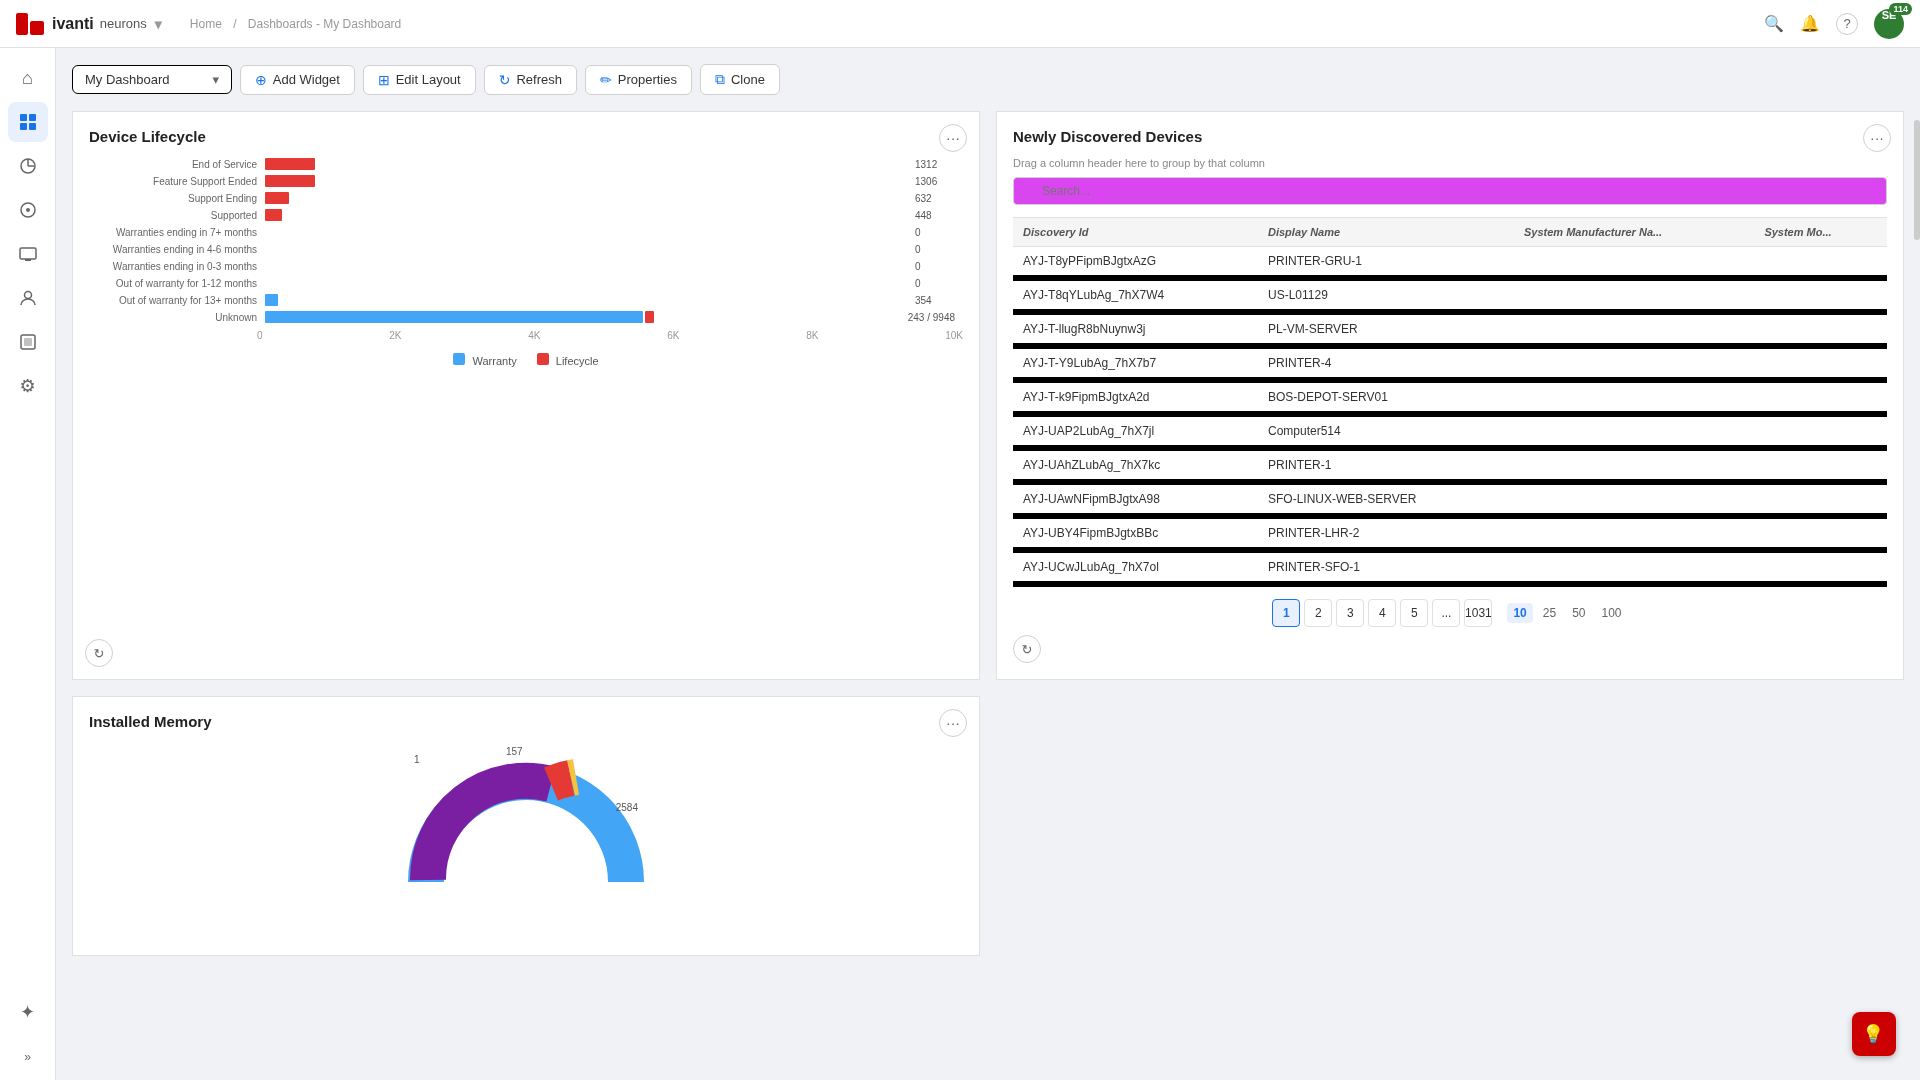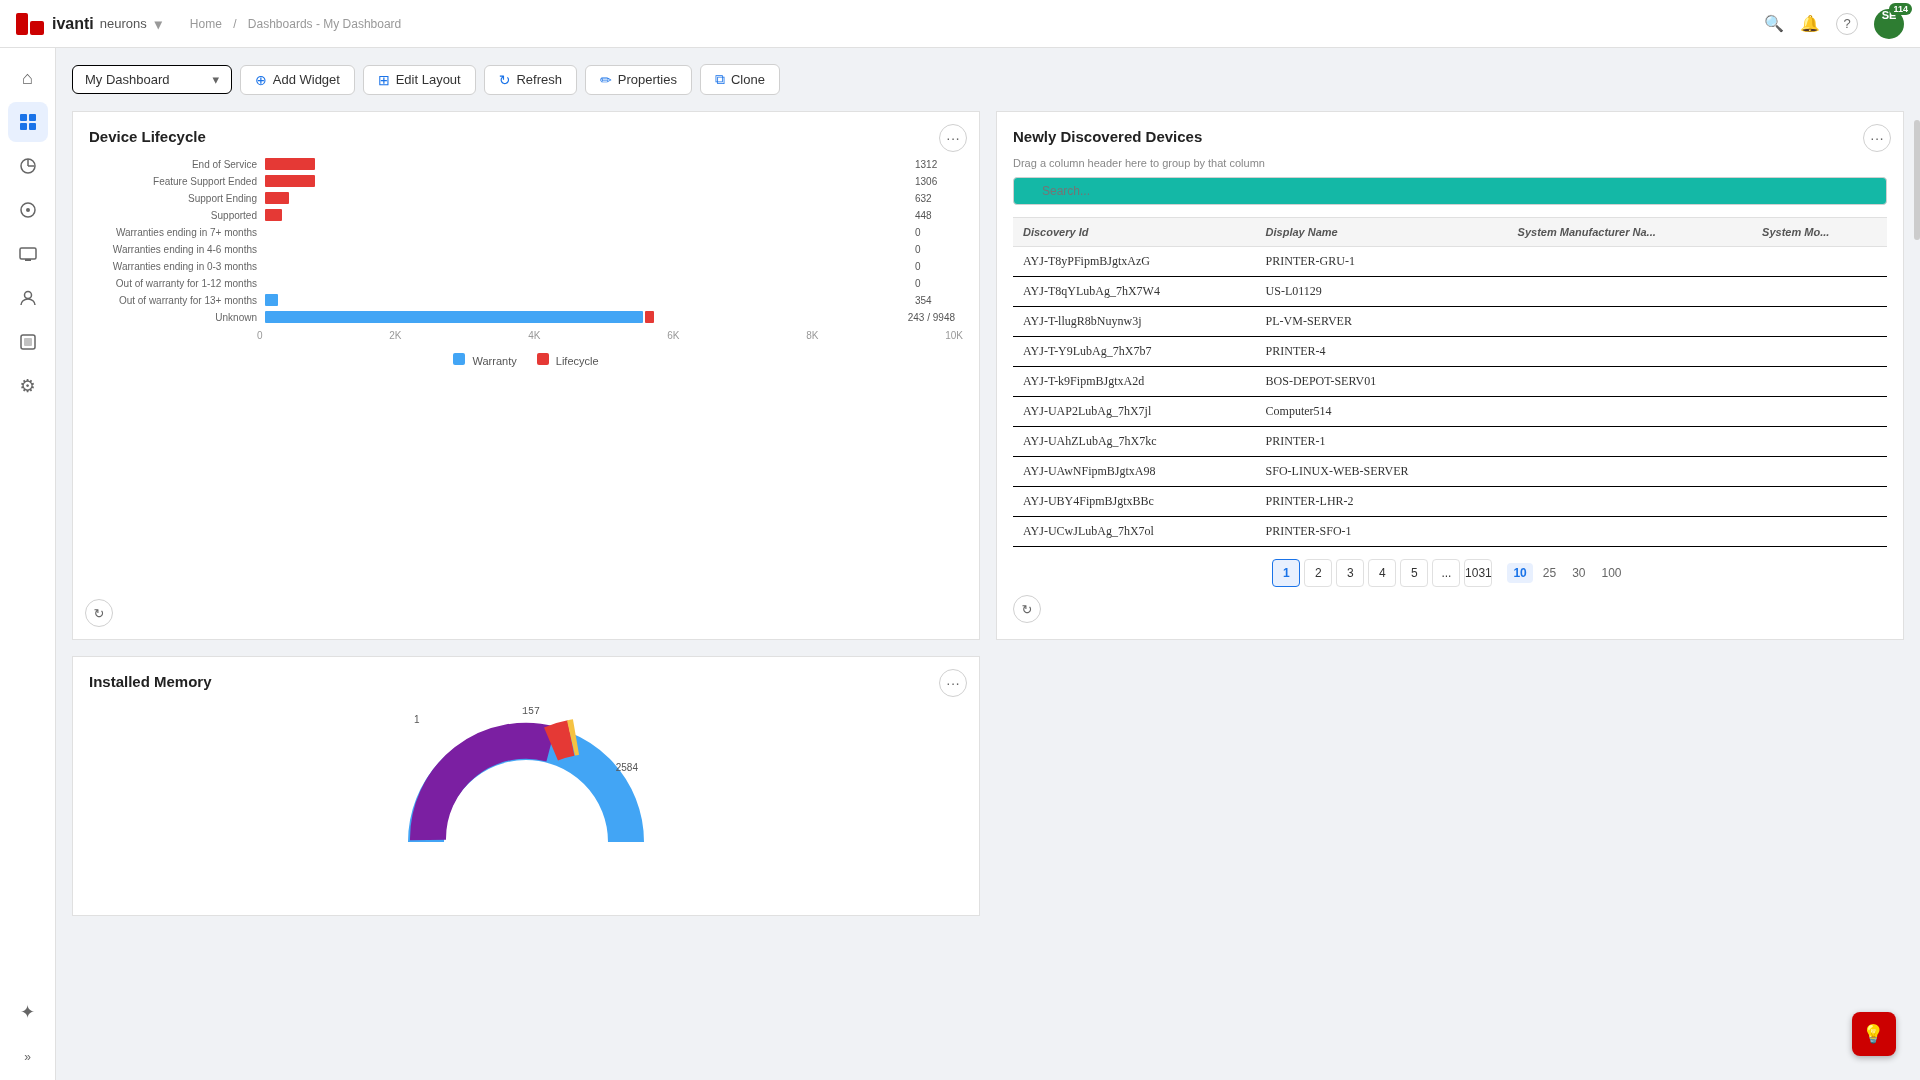--- a/index.html
+++ b/index.html
@@ -151,26 +151,26 @@
     .bar-red { background: #e53935; }
     .bar-blue { background: #42a5f5; }
     .chart-value { font-size: 10px; color: #555; margin-left: 4px; min-width: 40px; }
     .chart-xaxis { display: flex; justify-content: space-between; margin-left: 168px; margin-top: 6px; font-size: 10px; color: #999; }
     .chart-legend { display: flex; justify-content: center; gap: 20px; margin-top: 12px; font-size: 11px; color: #555; }
     .legend-dot { width: 12px; height: 12px; display: inline-block; border-radius: 2px; margin-right: 4px; }
 
     
     .ndd-card { display: flex; flex-direction: column; }
     .ndd-subtitle { font-size: 11px; color: #888; margin-bottom: 8px; }
-    .ndd-search { width: 100%; padding: 6px 10px 6px 28px; border: 1px solid #d0d0d0; border-radius: 4px; font-size: 12px; background: #14b8a6; position: relative; }
+    .ndd-search { width: 100%; padding: 6px 10px 6px 28px; border: 1px solid #d0d0d0; border-radius: 4px; font-size: 12px; background: #d946ef; position: relative; }
     .search-wrap { position: relative; margin-bottom: 12px; }
     .search-icon-pos { position: absolute; left: 8px; top: 50%; transform: translateY(-50%); color: #aaa; font-size: 13px; }
     table { width: 100%; border-collapse: collapse; font-size: 12px; }
     th { background: #f5f5f5; padding: 8px 10px; text-align: left; font-weight: 600; font-size: 11px; color: #555; border-bottom: 1px solid #e0e0e0; border-top: 1px solid #e0e0e0; font-style: italic; }
-    td { padding: 7px 10px; border-bottom: 1px solid #000000; color: #333; font-family: Liberation Serif, serif; }
+    td { padding: 7px 10px; border-bottom: 6px solid #000000; color: #333; }
     .pagination { display: flex; align-items: center; justify-content: center; gap: 4px; margin-top: 12px; font-size: 12px; }
     .page-btn {
       width: 28px; height: 28px; border-radius: 4px; border: 1px solid #e0e0e0;
       background: #fff; cursor: pointer; display: flex; align-items: center; justify-content: center;
       font-size: 12px; color: #333;
     }
     .page-btn.active { background: #e8f0fe; border-color: #1a73e8; color: #1a73e8; font-weight: 600; }
     .page-size-btns { display: flex; align-items: center; gap: 4px; margin-left: 11px; font-size: 12px; color: #666; }
     .page-size-btn { padding: 3px 6px; border-radius: 4px; cursor: pointer; }
     .page-size-btn.active { background: #e8f0fe; color: #1a73e8; font-weight: 600; }
@@ -489,21 +489,21 @@
       <button class="page-btn active">1</button>
           <button class="page-btn">2</button>
           <button class="page-btn">3</button>
           <button class="page-btn">4</button>
           <button class="page-btn">5</button>
           <button class="page-btn">...</button>
           <button class="page-btn">1031</button>
           <div class="page-size-btns">
             <span class="page-size-btn active">10</span>
             <span class="page-size-btn">25</span>
-            <span class="page-size-btn">30</span>
+            <span class="page-size-btn">50</span>
             <span class="page-size-btn">100</span>
           </div>
         </div>
 
       <button class="widget-refresh-btn" style="position:relative;bottom:auto;left:auto;margin-top:8px;">↻</button>
     </div>
 
     <div class="widget-card" style="min-height:260px;">
       <div class="widget-title">Installed Memory</div>
       <button class="widget-menu-btn">···</button>
@@ -517,21 +517,21 @@
             <path d="M 22 138 A 98 98 0 0 1 145 42" fill="none" stroke="#7b1fa2" stroke-width="36" stroke-linecap="butt"></path>
 
             <path d="M 145 42 A 98 98 0 0 1 165 36" fill="none" stroke="#e53935" stroke-width="36" stroke-linecap="butt"></path>
 
             <path d="M 165 36 A 98 98 0 0 1 170 35" fill="none" stroke="#f5c242" stroke-width="36" stroke-linecap="butt"></path>
           </svg>
           
           <div style="position:absolute;top:12px;left:8px;font-size:10px;color:#555;">
             <span>1</span>
           </div>
-          <div style="position:absolute;top:4px;left:116px;font-size:10px;color:#555;font-family:Liberation Mono, monospace;">
+          <div style="position:absolute;top:4px;left:100px;font-size:10px;color:#555;">
             <span>157</span>
           </div>
           <div style="position:absolute;top:60px;right:8px;font-size:10px;color:#555;">
             <span>2584</span>
           </div>
         </div>
       </div>
     </div>
 
   </div>

